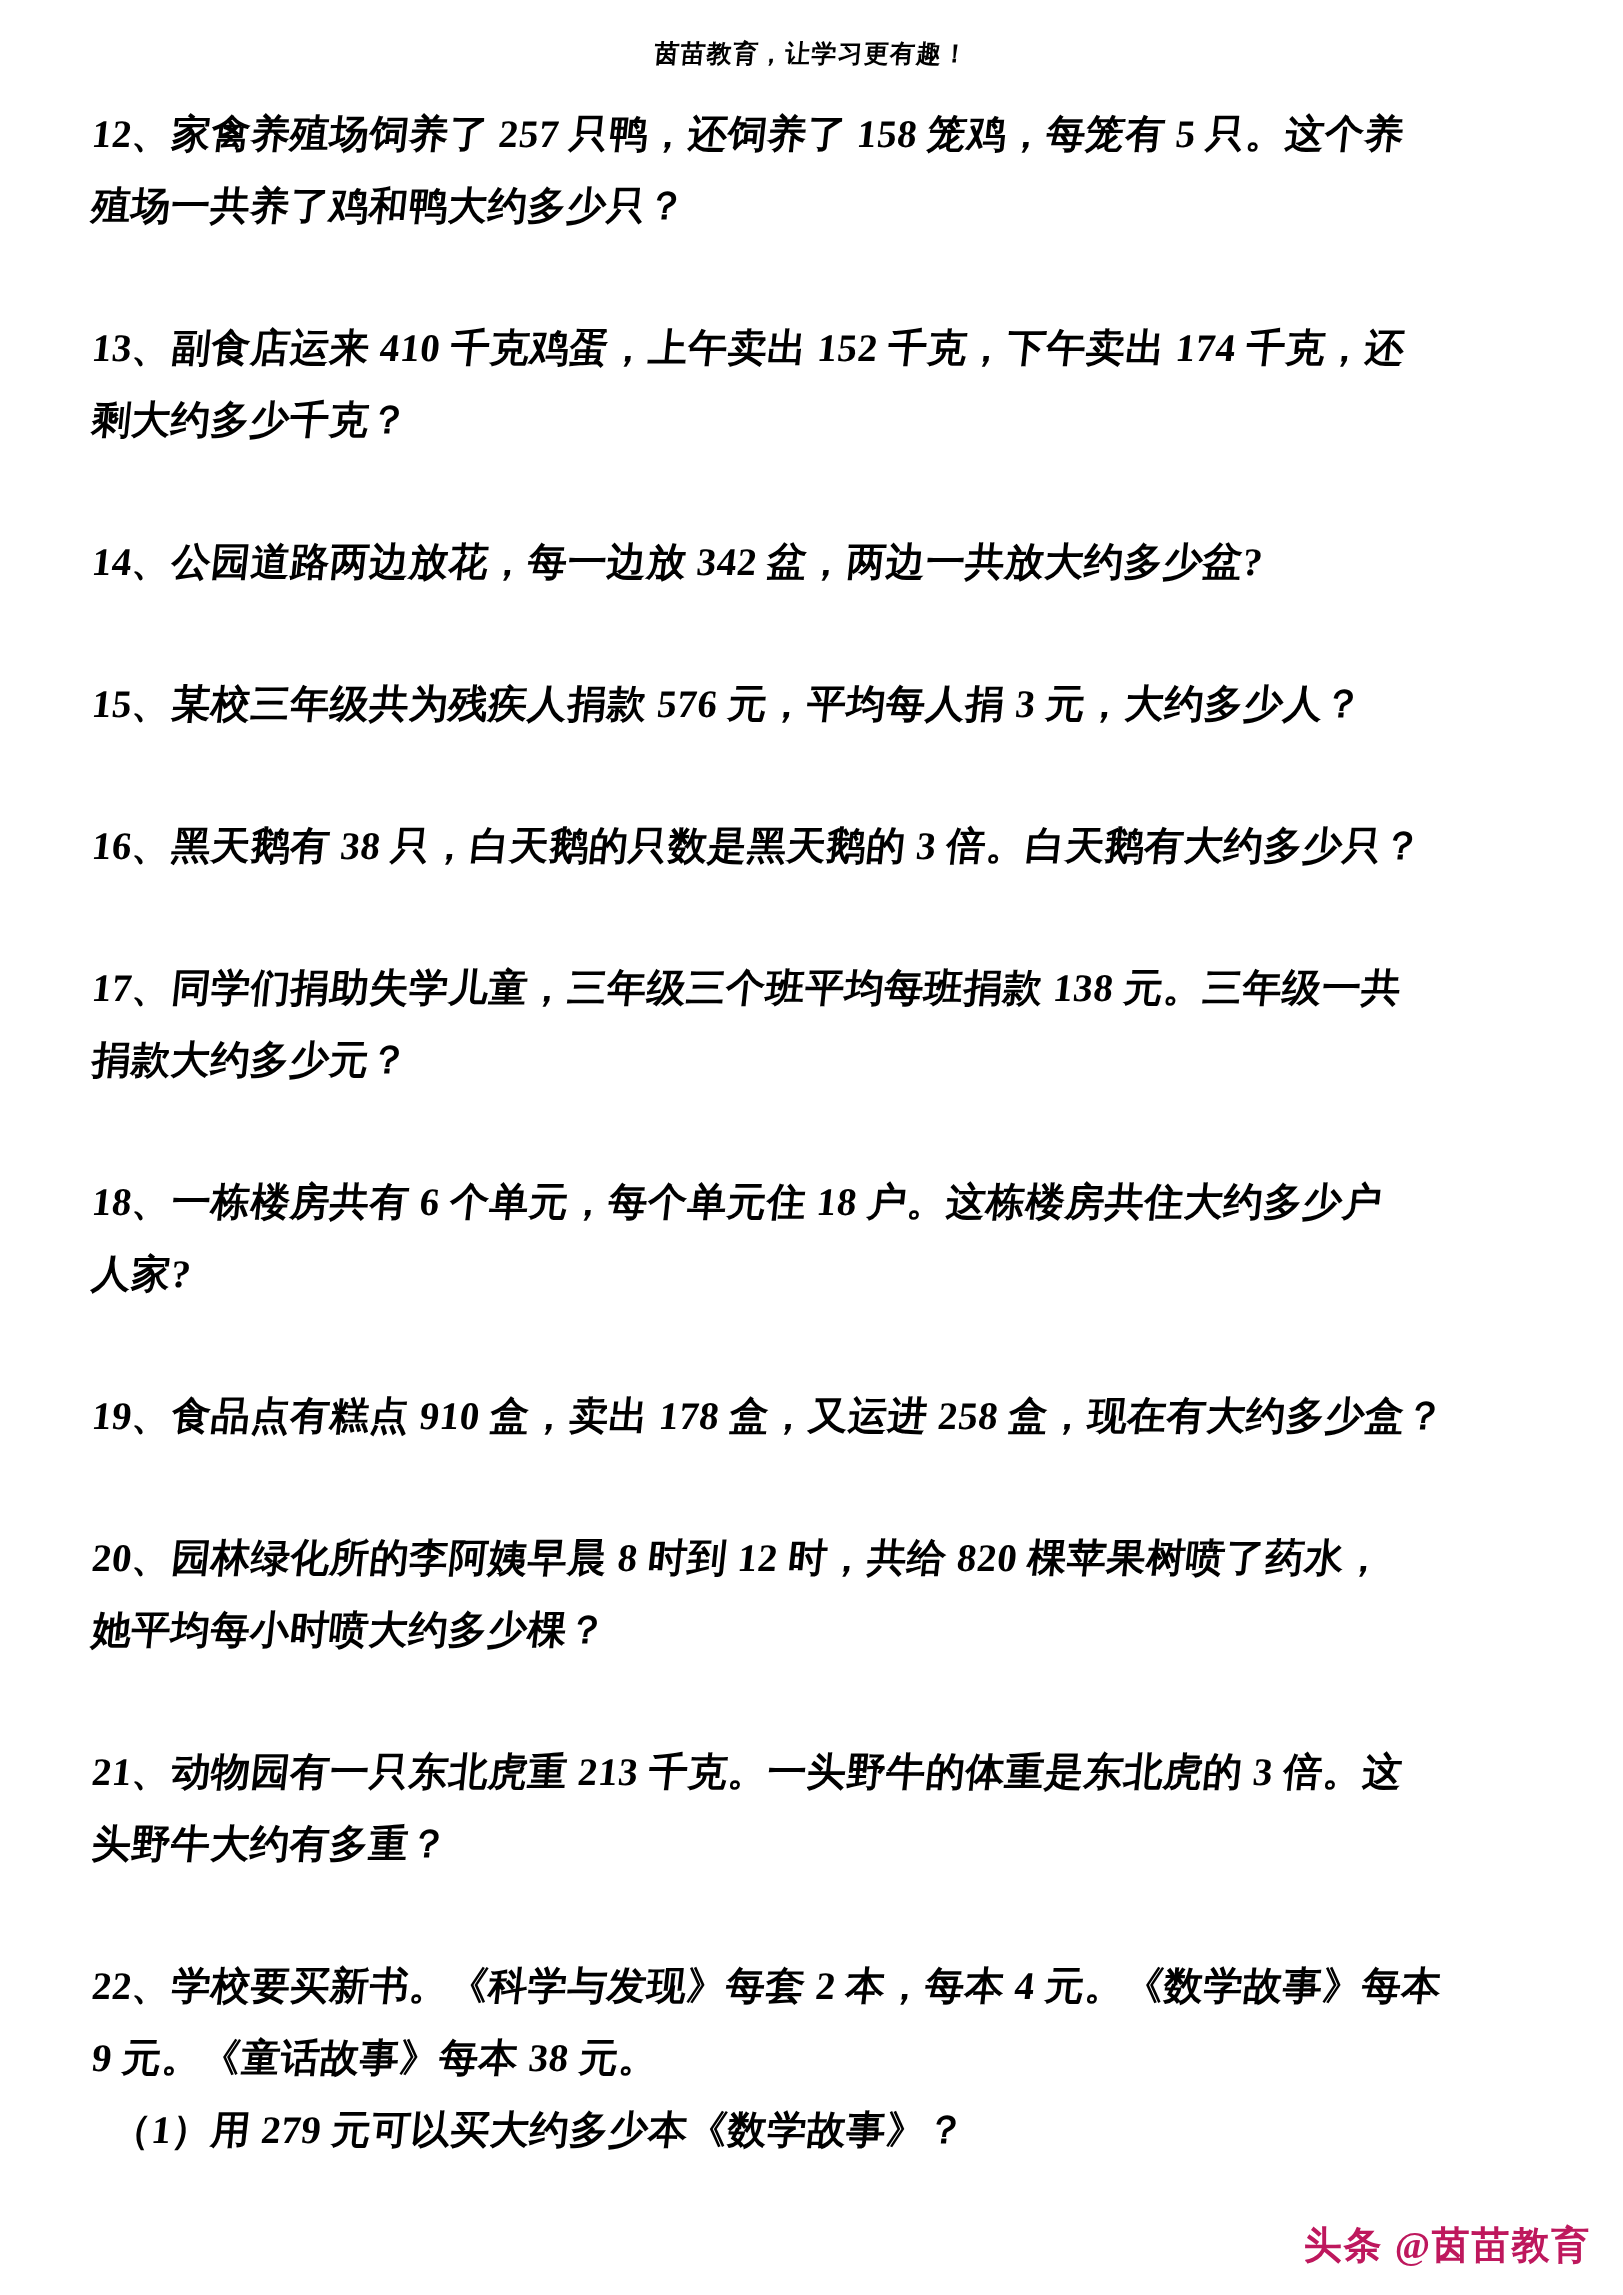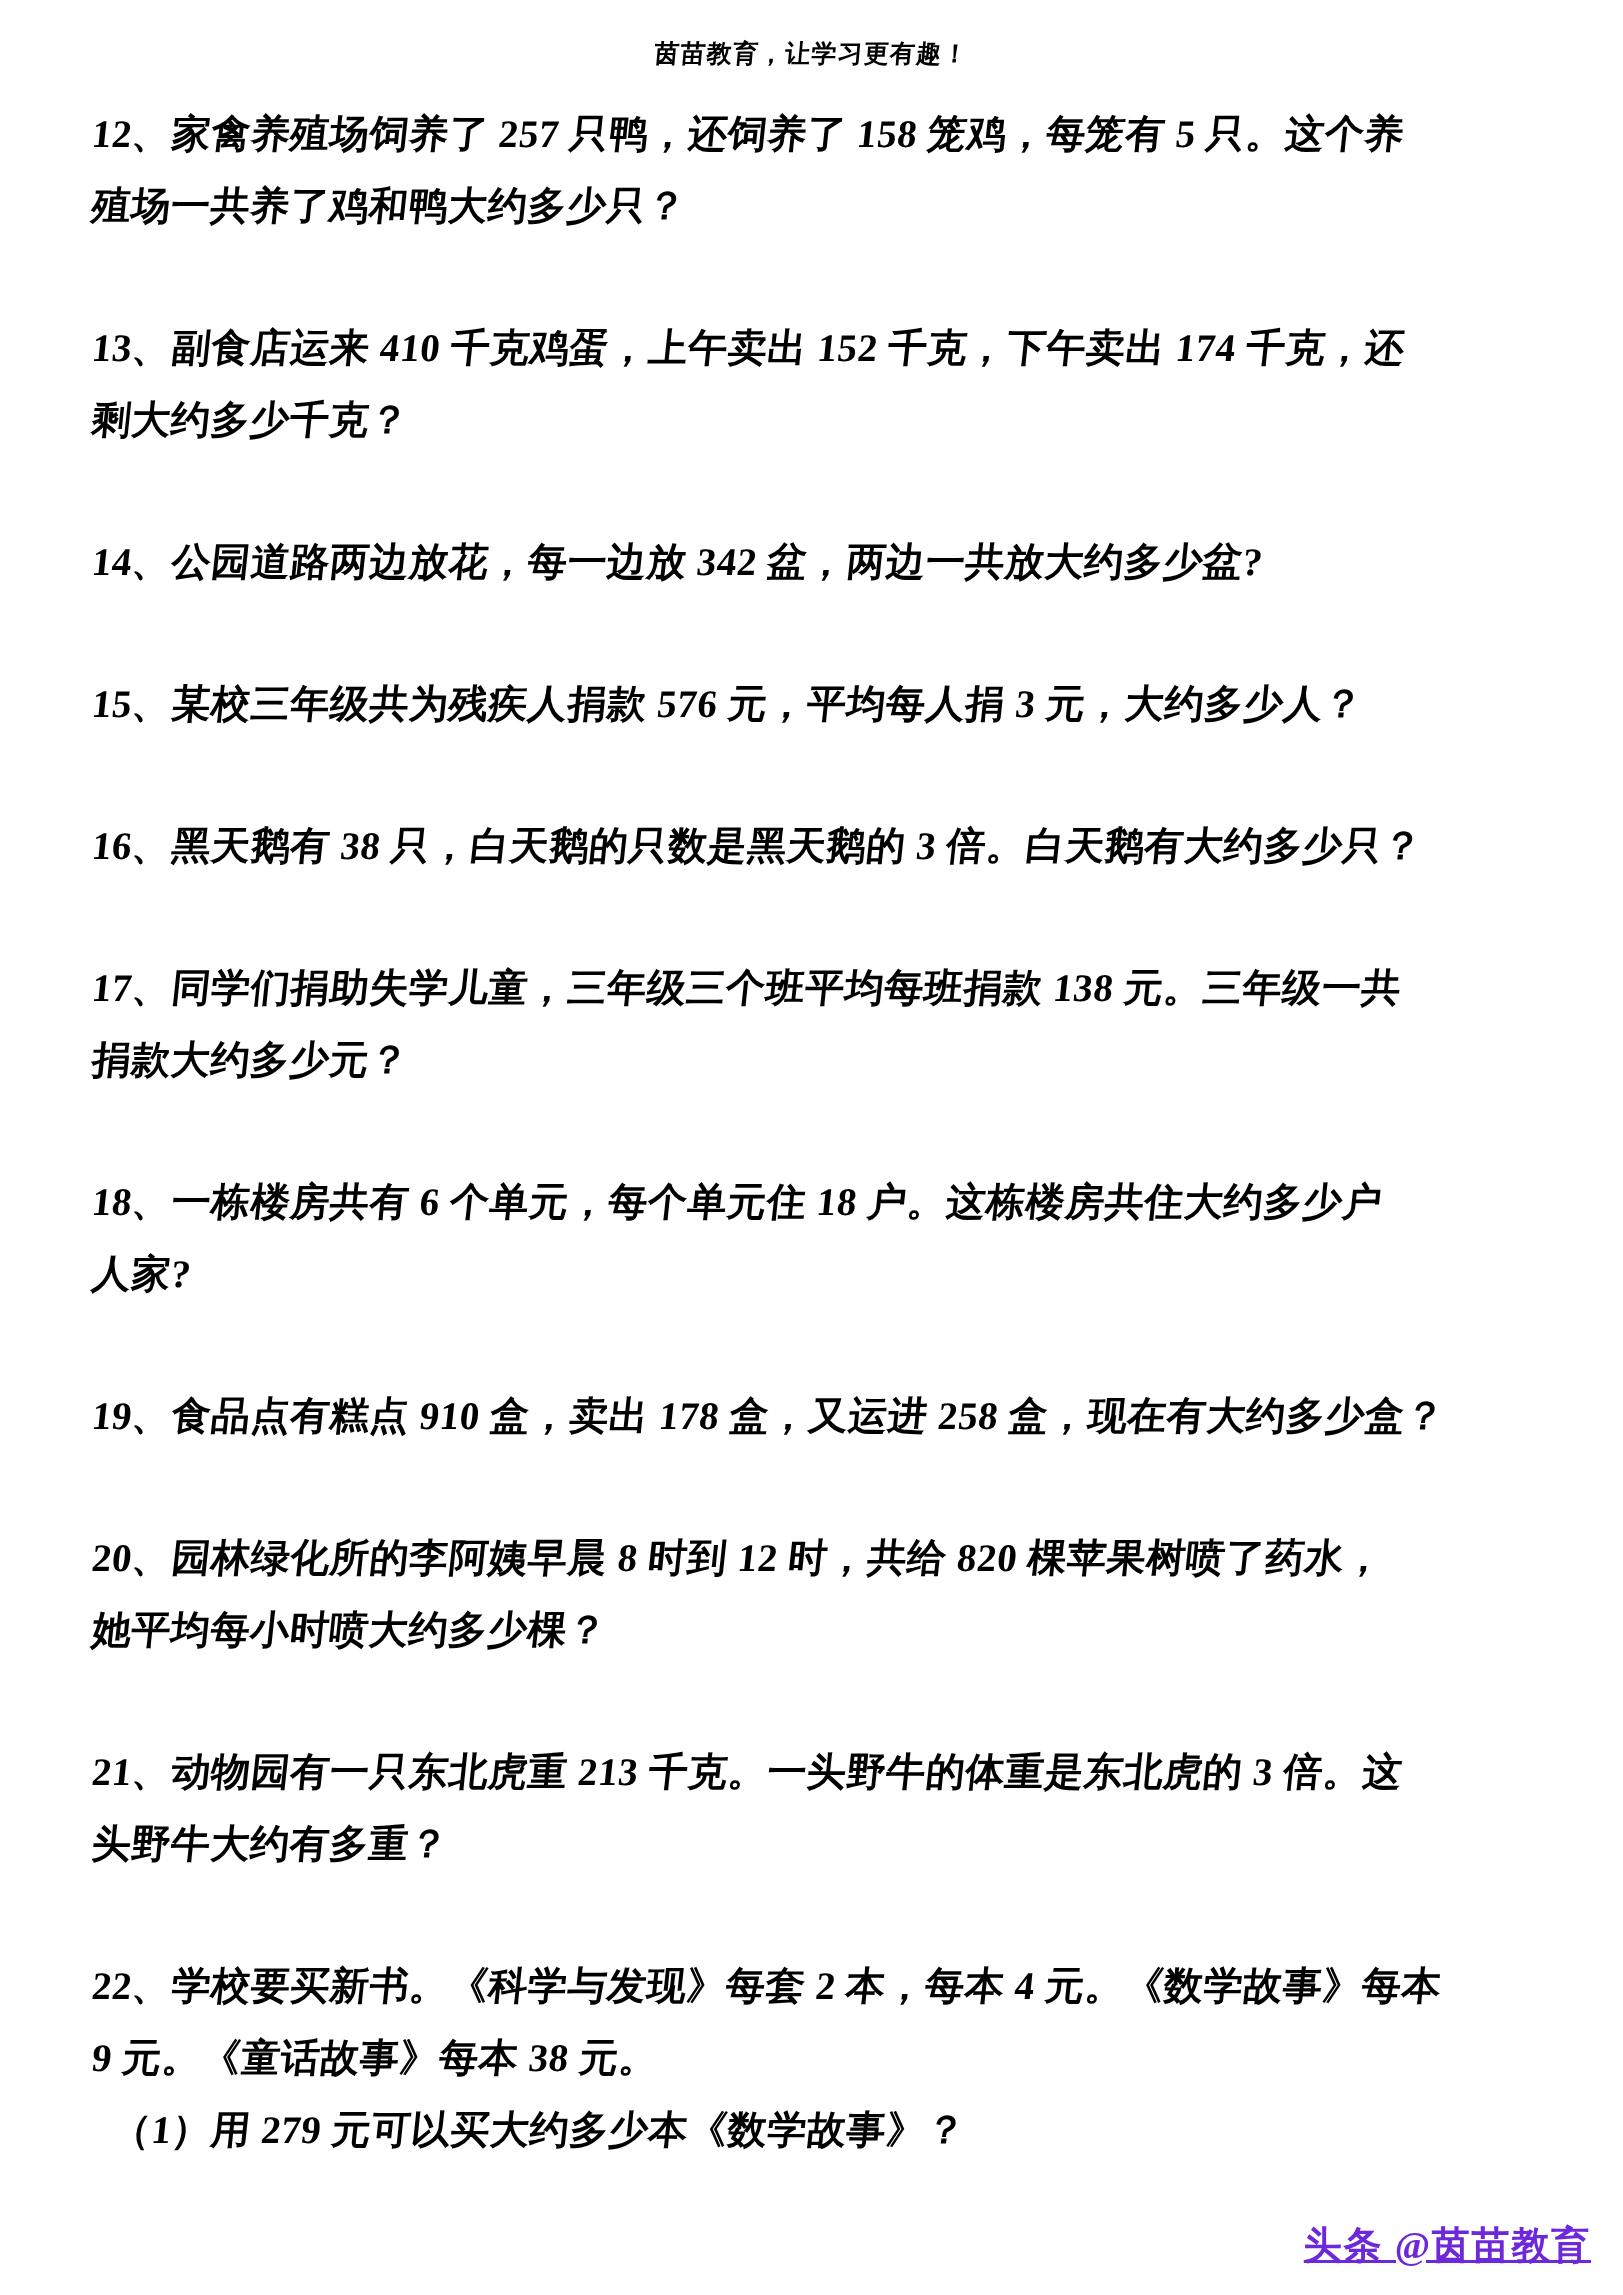--- a/index.html
+++ b/index.html
@@ -47,25 +47,24 @@
   }
   .line.indent {
     padding-left: 20px;
   }
   .watermark {
     position: absolute;
     top: 2220px;
     right: 32px;
     font-size: 38px;
     font-weight: bold;
-    color: #6d28d9;
+    color: #be185d;
     letter-spacing: 1.8px;
     text-shadow: 0 1.2px 1.2px rgba(255,255,255,0.65), 0 -1.2px 1.2px rgba(255,255,255,0.65);
     white-space: nowrap;
-    text-decoration: underline;
   }
 </style>
 </head>
 <body>
 
 <div class="page-header">茵苗教育，让学习更有趣！</div>
 
 <div class="content">
 
   <div class="problem">

